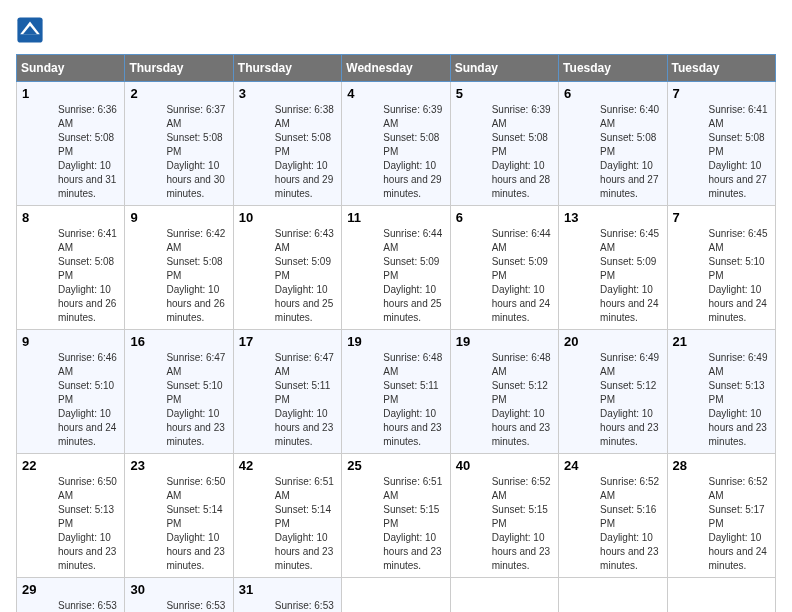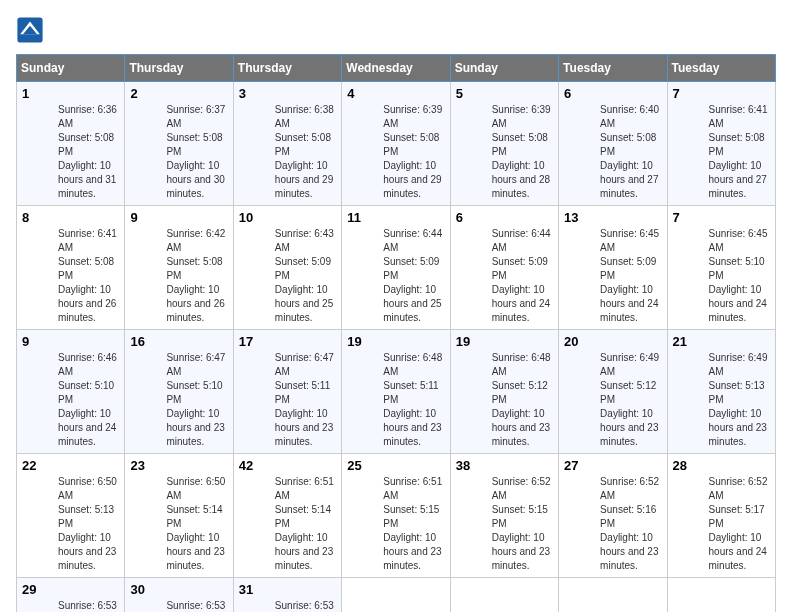--- a/index.html
+++ b/index.html
@@ -325,29 +325,29 @@
       </td>
         <td>
         <span class="day-num">25</span>
         <div class="day-info">
           Sunrise: 6:51 AM<br>
           Sunset: 5:15 PM<br>
           Daylight: 10 hours and 23 minutes.
         </div>
       </td>
         <td>
-        <span class="day-num">38</span>
+        <span class="day-num">40</span>
         <div class="day-info">
           Sunrise: 6:52 AM<br>
           Sunset: 5:15 PM<br>
           Daylight: 10 hours and 23 minutes.
         </div>
       </td>
         <td>
-        <span class="day-num">27</span>
+        <span class="day-num">24</span>
         <div class="day-info">
           Sunrise: 6:52 AM<br>
           Sunset: 5:16 PM<br>
           Daylight: 10 hours and 23 minutes.
         </div>
       </td>
         <td>
         <span class="day-num">28</span>
         <div class="day-info">
           Sunrise: 6:52 AM<br>

